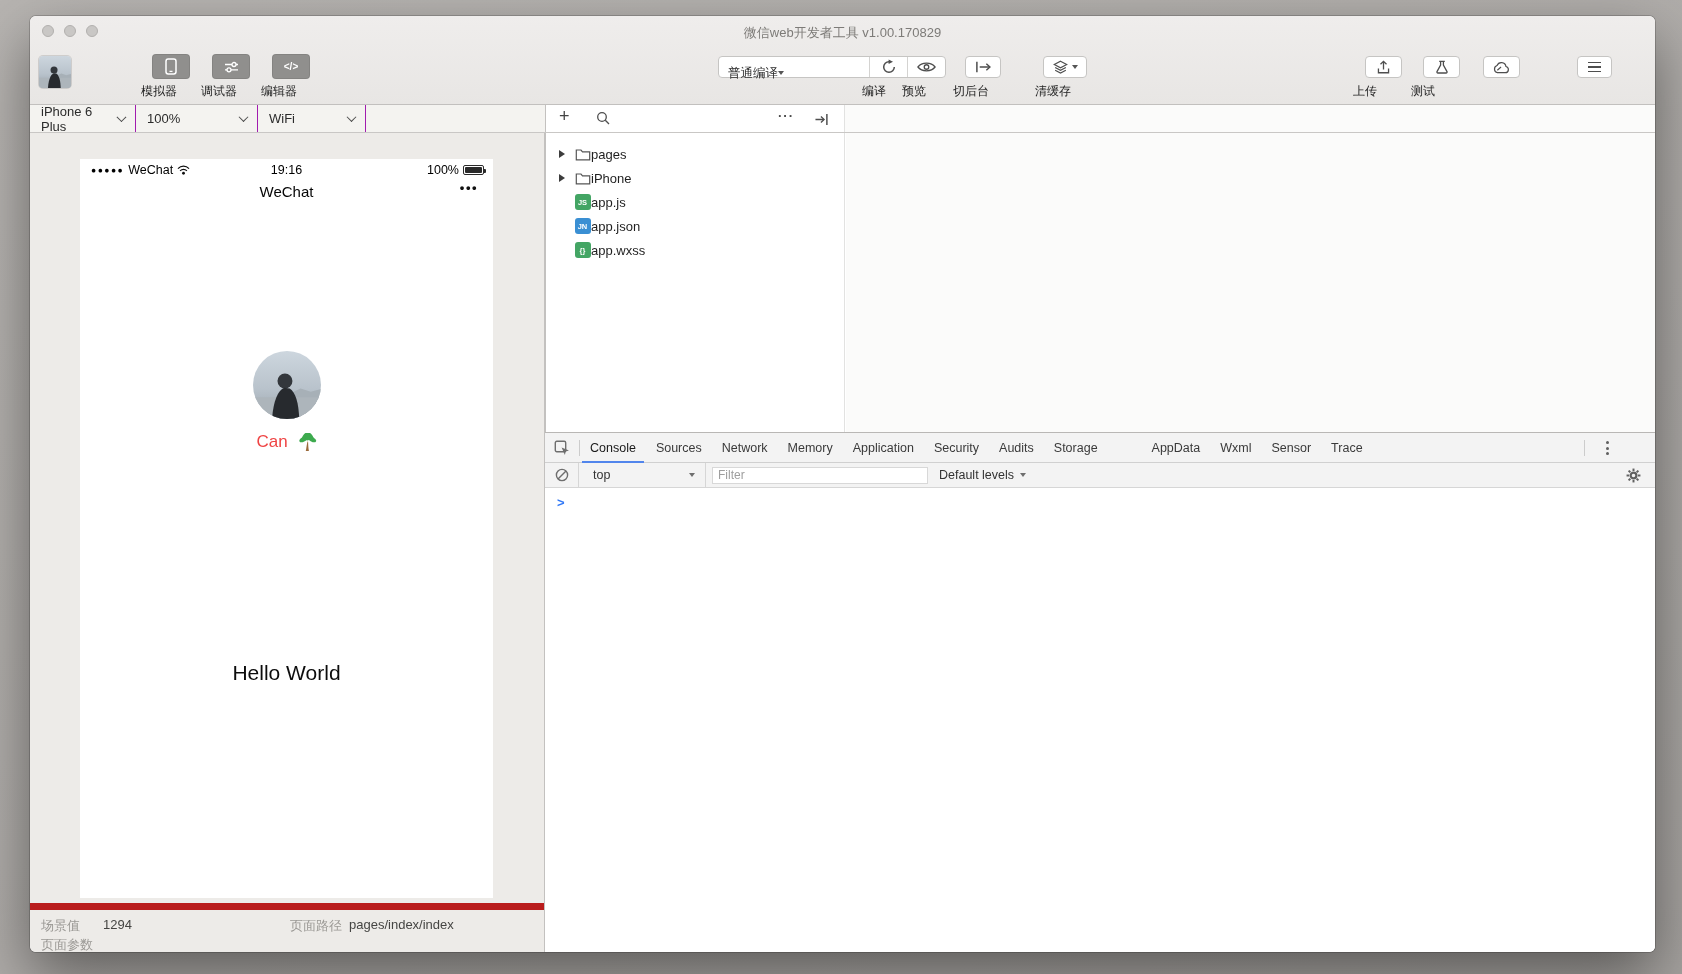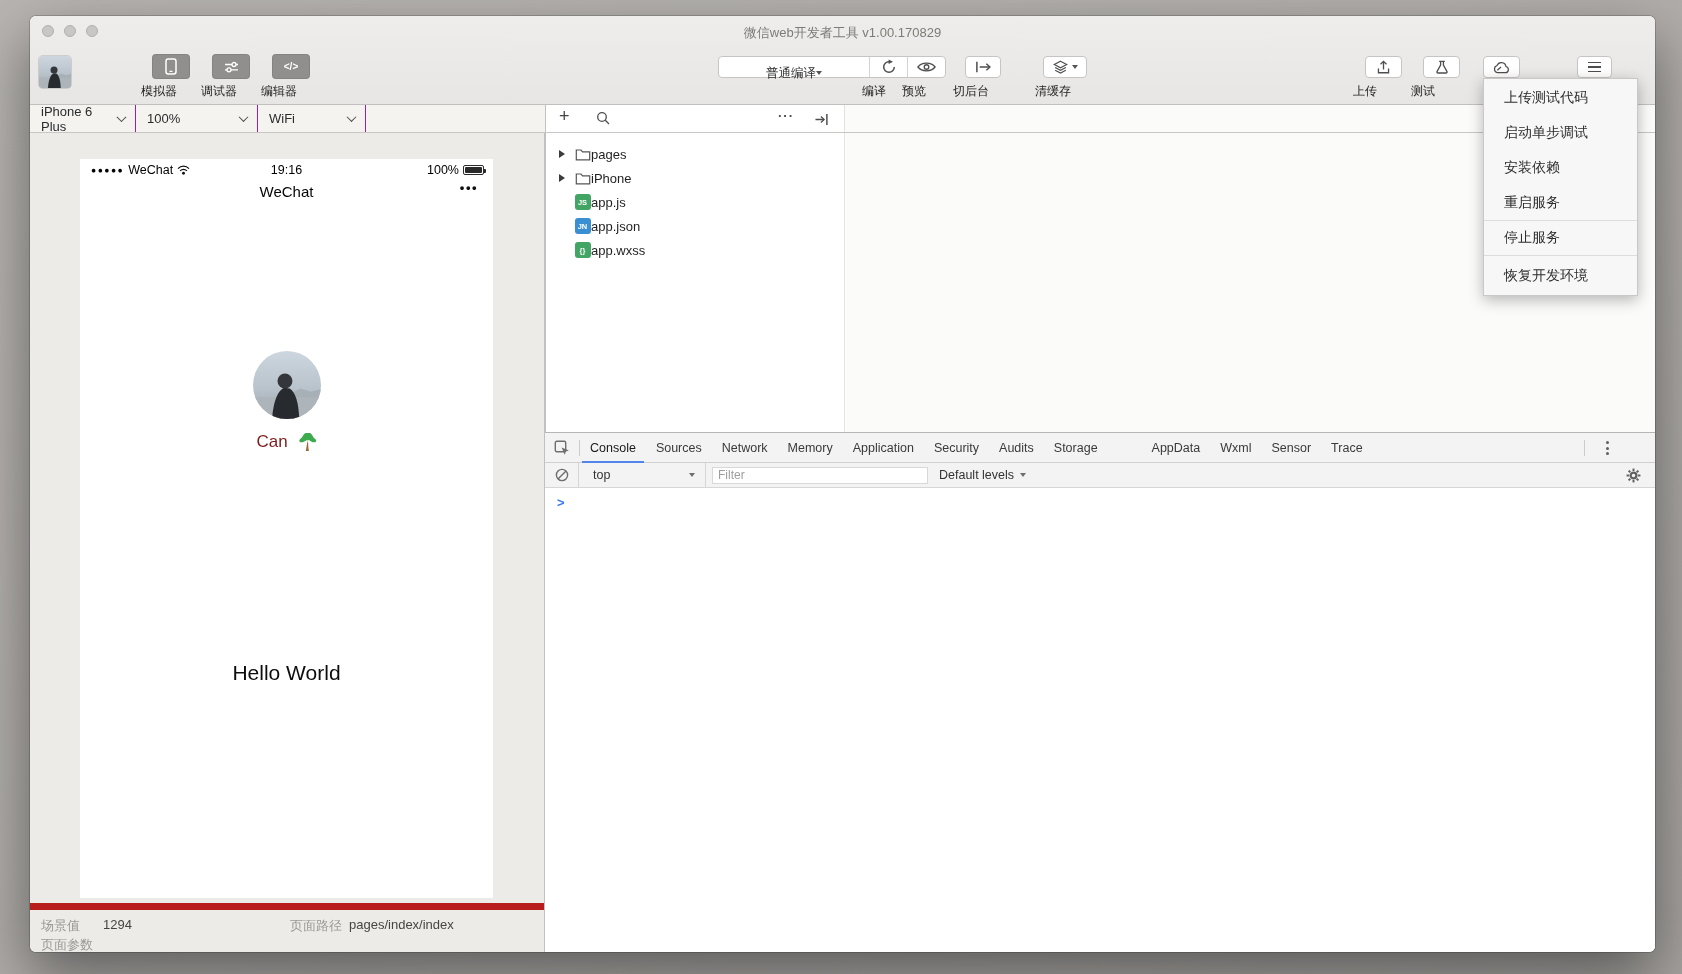--- a/index.html
+++ b/index.html
@@ -48,21 +48,21 @@
   }
   .editor-glyph { color:#fff; font-size:10px; font-weight:bold; letter-spacing:0; }
 
   .btn-box {
     position:absolute; top:40px; height:22px; background:#fff;
     border:1px solid #c6c5c3; border-radius:4px;
     display:flex; align-items:center; justify-content:center;
   }
   .compile-group { position:absolute; left:688px; top:40px; height:22px; display:flex;
     background:#fff; border:1px solid #c6c5c3; border-radius:4px; }
-  .cg-select { width:150px; display:flex; align-items:center; justify-content:center;
+  .cg-select { width:150px; display:flex; align-items:center; justify-content:flex-start;
     padding:16px 9px; font-size:12.5px; color:#2c2c2c; }
   .cg-sec { width:38px; display:flex; align-items:center; justify-content:center; border-left:1px solid #d4d3d1; }
 
   .caret-down { width:0; height:0; border-left:4px solid transparent; border-right:4px solid transparent; border-top:5px solid #555; }
   .caret-down.sm { border-left-width:3.5px; border-right-width:3.5px; border-top-width:4.5px; }
 
   .chevron { width:7px; height:7px; border-right:1.6px solid #4c4c4c; border-bottom:1.6px solid #4c4c4c;
     transform: rotate(45deg) translate(-1px,-1px); }
 
   .hamburger { display:flex; flex-direction:column; gap:3px; }
@@ -96,21 +96,21 @@
   .p-time { position:absolute; left:0; top:1px; width:100%; text-align:center; }
   .p-batt-wrap { position:absolute; right:9px; top:1px; display:flex; align-items:center; gap:4px; }
   .battery { position:relative; width:21px; height:10px; border:1px solid #2a2a2a; border-radius:2px; }
   .battery .fill { position:absolute; left:1px; top:1px; bottom:1px; right:1px; background:#2a2a2a; border-radius:1px; }
   .battery .nub { position:absolute; right:-3px; top:2.5px; width:2px; height:4px; background:#2a2a2a; border-radius:0 1px 1px 0; }
   .p-nav { position:absolute; left:0; top:21px; width:100%; height:26px; }
   .p-nav-title { position:absolute; left:0; top:3px; width:100%; text-align:center; font-size:15px; color:#060606; }
   .p-nav-more { position:absolute; right:15px; top:0px; font-size:13px; font-weight:bold; letter-spacing:1.5px; color:#111; }
   .userinfo { position:absolute; left:0; top:192px; width:100%; text-align:center; }
   .avatar-big { width:68px; height:68px; border-radius:50%; overflow:hidden; margin:0 auto; }
-  .nickname { margin-top:13px; font-size:17px; color:#7f1d1d; display:flex; align-items:flex-end; justify-content:center; gap:10px; }
+  .nickname { margin-top:13px; font-size:17px; color:#ef4444; display:flex; align-items:flex-end; justify-content:center; gap:10px; }
   .hello { position:absolute; left:0; top:502px; width:100%; text-align:center; font-size:21px; color:#0d0d0d; }
 
   .sim-footer { position:absolute; left:0; bottom:0; width:100%; height:49px; border-top:7px solid #b91c1c; font-size:13px; }
   .sf-label { color:#9b9995; }
   .sf-value { color:#454543; }
 
   
   .file-tree {
     position:absolute; left:515px; top:117px; width:300px; height:299px; background:#fff;
     border-left:1px solid #c3c1bf; border-right:1px solid #e2e2e1; padding-top:9px;
@@ -489,23 +489,15 @@
             </g>
           </svg>
         </span>
       </div>
 
       <div class="console-body">
         <span class="prompt">&gt;</span>
       </div>
     </div>
 
-    <div class="cloud-menu">
-      <div class="menu-item">上传测试代码</div>
-      <div class="menu-item">启动单步调试</div>
-      <div class="menu-item">安装依赖</div>
-      <div class="menu-item">重启服务</div>
-      <div class="menu-item sep">停止服务</div>
-      <div class="menu-item sep last">恢复开发环境</div>
-    </div>
 
   </div>
 </div>
 
 </body></html>

